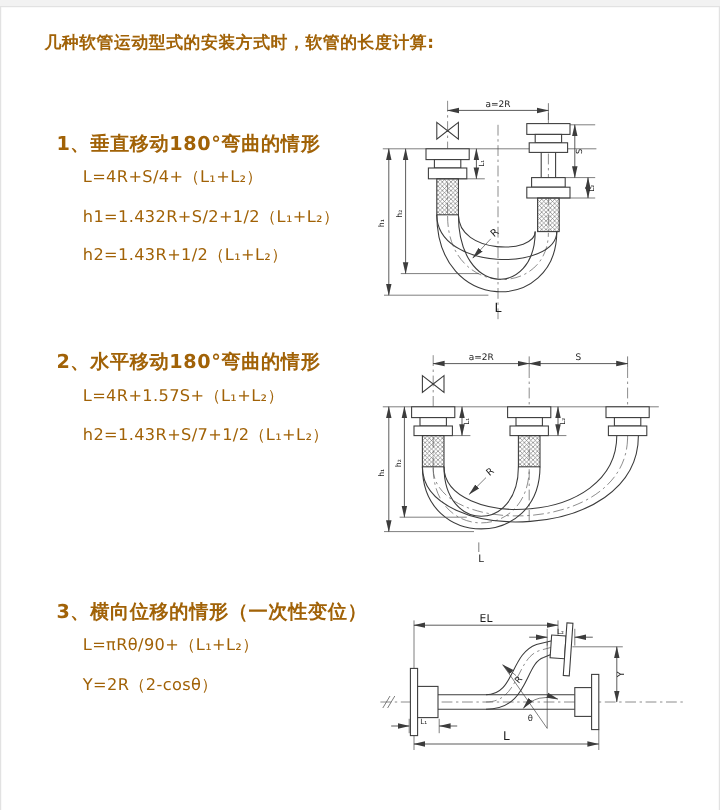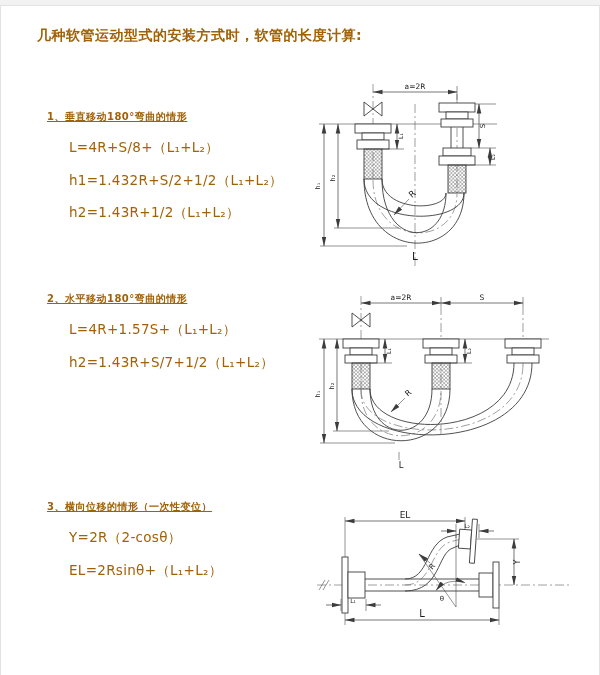--- a/index.html
+++ b/index.html
@@ -7,21 +7,21 @@
     position:relative; width:600px; height:675px; margin:5px auto;
     background:#ffffff; border:1px solid #e2e2e2; box-sizing:border-box;
     font-family:"DejaVu Sans","Liberation Sans",sans-serif; color:#a16207;
     overflow:hidden;
   }
   .title{
     position:absolute; left:36px; top:21px;
     font-size:14px; font-weight:bold; letter-spacing:0.5px;
   }
   .section{position:absolute; left:46px;}
-  .sec-heading{font-size:10px; font-weight:bold; letter-spacing:0.5px; height:22px;text-decoration:underline;}
+  .sec-heading{font-size:16px; font-weight:bold; letter-spacing:0.5px; height:22px;}
   .formula{
     margin-left:22px; font-size:13.5px; font-weight:500;
     height:32.5px; display:flex; align-items:center; letter-spacing:0.3px;
   }
   .diagram{position:absolute;}
   svg{display:block; overflow:visible;}
   svg .ln{fill:none; stroke:#3c3c3c; stroke-width:0.9;}
   svg .tn{fill:none; stroke:#4c4c4c; stroke-width:0.6;}
   svg .cl{fill:none; stroke:#606060; stroke-width:0.6; stroke-dasharray:9 3 2 3;}
   svg .dim{fill:none; stroke:#3c3c3c; stroke-width:0.7;}
@@ -30,35 +30,35 @@
 </style>
 </head>
 <body>
 
 <div class="page">
 
   <div class="title">几种软管运动型式的安装方式时，软管的长度计算:</div>
 
   <div class="section" style="top:104px;">
     <div class="sec-heading">1、垂直移动180°弯曲的情形</div>
-    <div class="formula">L=4R+S/8+（L₁+L₂）</div>
+    <div class="formula">L=4R+S/4+（L₁+L₂）</div>
     <div class="formula">h1=1.432R+S/2+1/2（L₁+L₂）</div>
     <div class="formula">h2=1.43R+1/2（L₁+L₂）</div>
   </div>
 
   <div class="section" style="top:286px;">
     <div class="sec-heading">2、水平移动180°弯曲的情形</div>
     <div class="formula">L=4R+1.57S+（L₁+L₂）</div>
     <div class="formula">h2=1.43R+S/7+1/2（L₁+L₂）</div>
   </div>
 
   <div class="section" style="top:494px;">
     <div class="sec-heading">3、横向位移的情形（一次性变位）</div>
+    <div class="formula">L=πRθ/90+（L₁+L₂）</div>
     <div class="formula">Y=2R（2-cosθ）</div>
-    <div class="formula">EL=2Rsinθ+（L₁+L₂）</div>
   </div>
 
   <div class="diagram" style="left:310px; top:70px;">
     <svg width="290" height="196" viewBox="0 0 290 196">
       <defs>
         <marker id="ar1" viewBox="0 0 10 6" refX="9.5" refY="3" markerWidth="10" markerHeight="6" orient="auto-start-reverse" markerUnits="userSpaceOnUse">
           <path d="M0,0.7 L10,3 L0,5.3 Z" fill="#3c3c3c"></path>
         </marker>
         <pattern id="hb1" patternUnits="userSpaceOnUse" width="3.6" height="3.6">
           <path d="M0,3.6 L3.6,0 M0,0 L3.6,3.6" stroke="#6a6a6a" stroke-width="0.5" fill="none"></path>

